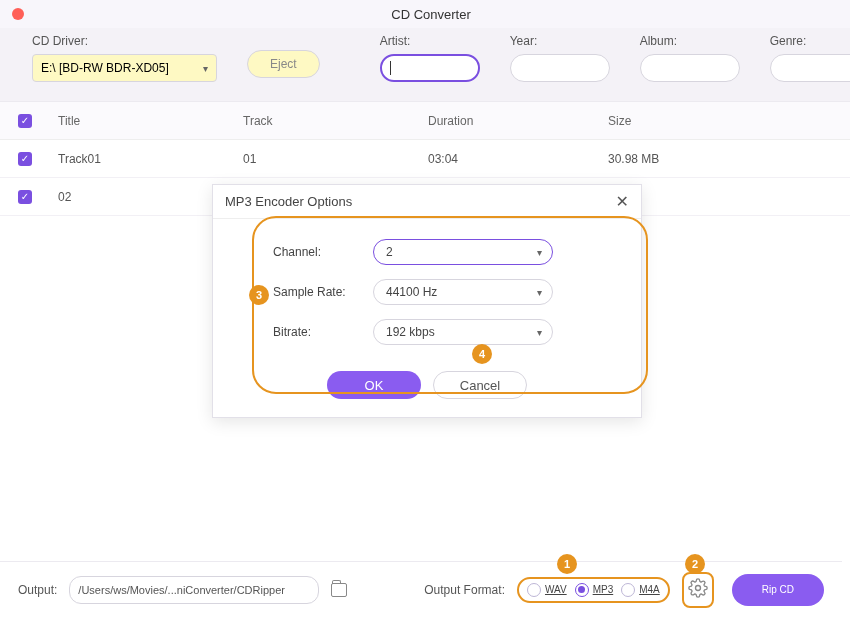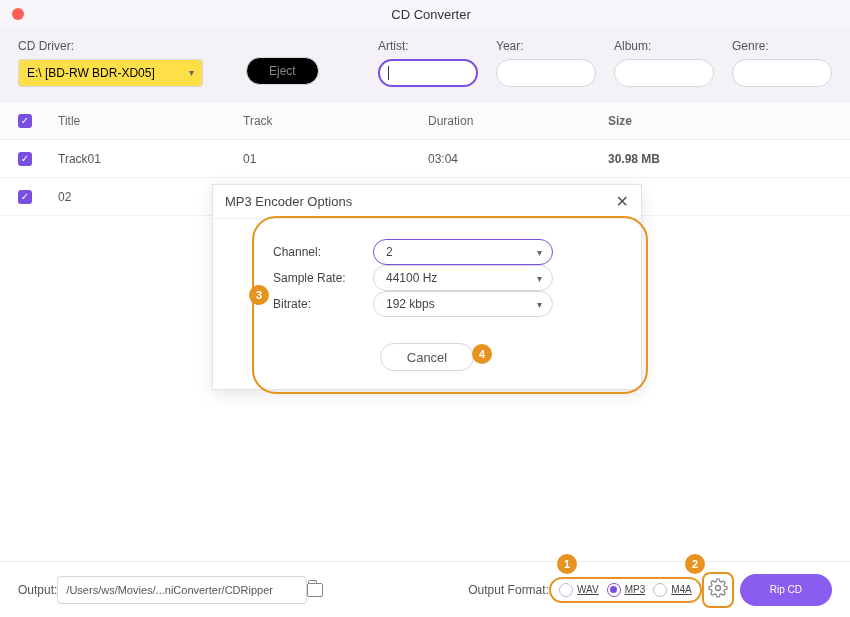--- a/index.html
+++ b/index.html
@@ -2,64 +2,64 @@
 <html><head>
 <meta charset="utf-8">
 <style>
   * { box-sizing: border-box; margin: 0; padding: 0; font-family: -apple-system, BlinkMacSystemFont, "Segoe UI", Arial, sans-serif; }
   body { width: 850px; height: 617px; background: #ffffff; position: relative; overflow: hidden; }
 
   .titlebar { height: 28px; display: flex; align-items: center; padding: 0 12px; background: #f8f6fb; }
   .traffic { width: 12px; height: 12px; border-radius: 50%; background: #ff5f57; margin-right: auto; }
   .titlebar-title { position: absolute; left: 12px; right: 0; text-align: center; font-size: 13px; color: #333; }
 
-  .toolbar { height: 74px; background: #f4f2f7; border-bottom: 1px solid #eceaf0; padding: 6px 18px 10px 18px; display: flex; gap: 18px; align-items: center; }
+  .toolbar { height: 74px; background: #f4f2f7; border-bottom: 1px solid #eceaf0; padding: 6px 18px 10px 32px; display: flex; gap: 30px; align-items: flex-start; }
   .tb-group { display: flex; flex-direction: column; gap: 4px; }
   .tb-label { font-size: 12px; color: #555; margin-bottom: 2px; }
-  .select { height: 28px; border: 1px solid #d7d5de; border-radius: 4px; background: #fde047; font-size: 12px; padding: 0 28px 0 8px; position: relative; display: flex; align-items: center; min-width: 90px; }
+  .select { height: 28px; border: 1px solid #d7d5de; border-radius: 4px; background: #fef9c3; font-size: 12px; padding: 0 28px 0 8px; position: relative; display: flex; align-items: center; min-width: 90px; }
   .select.wide { width: 185px; }
   .select .chev { position: absolute; right: 8px; color: #666; font-size: 10px; }
-  .eject-btn { height: 28px; padding: 0 22px; border: 1px solid #d7d5de; border-radius: 14px; background: #000000; color: #888; font-size: 12px; }
+  .eject-btn { height: 28px; padding: 0 22px; border: 1px solid #d7d5de; border-radius: 14px; background: #fef9c3; color: #888; font-size: 12px; }
   .meta-input { height: 28px; border: 1px solid #d7d5de; border-radius: 14px; background: #fff; width: 100px; }
   .meta-input.focus { border: 2px solid #7a4fe0; width: 100px; padding: 0 8px; display: flex; align-items: center; }
   .caret { width: 1px; height: 14px; background: #333; }
 
   .table-header { height: 38px; background: #fbfafd; border-bottom: 1px solid #eee; display: flex; align-items: center; padding: 0 18px; font-size: 12px; color: #666; }
   .col-check { width: 40px; display: flex; align-items: center; }
   .col-title { width: 185px; }
   .col-track { width: 185px; }
   .col-duration { width: 180px; }
-  .col-size { width: 180px; font-weight: bold; }
+  .col-size { width: 180px; }
   .checkbox { width: 14px; height: 14px; border-radius: 3px; background: #7a4fe0; display: flex; align-items: center; justify-content: center; color: #fff; font-size: 10px; }
 
   .row { height: 38px; display: flex; align-items: center; padding: 0 18px; font-size: 12px; color: #555; border-bottom: 1px solid #f2f0f5; }
 
-  .footer { position: absolute; bottom: 0; left: 0; right: 0; height: 56px; border-top: 1px solid #eceaf0; display: flex; align-items: center; padding: 0 18px; background: #fff; }
+  .footer { position: absolute; bottom: 0; left: 0; right: 8px; height: 56px; border-top: 1px solid #eceaf0; display: flex; align-items: center; padding: 0 18px; gap: 12px; background: #fff; }
   .footer-label { font-size: 12px; color: #555; }
-  .path-input { flex: 0 0 250px; height: 28px; border: 1px solid #d7d5de; border-radius: 4px; font-size: 11px; color: #555; padding: 0 8px; display: flex; align-items: center; overflow: hidden; white-space: nowrap; }
+  .path-input { flex: 0 0 250px; height: 28px; border: 1px solid #d7d5de; border-radius: 12px; font-size: 11px; color: #555; padding: 0 8px; display: flex; align-items: center; overflow: hidden; white-space: nowrap; }
   .folder-icon { width: 16px; height: 14px; border: 1.5px solid #888; border-radius: 2px; position: relative; }
   .folder-icon::before { content: ""; position: absolute; top: -4px; left: 0; width: 7px; height: 3px; border: 1.5px solid #888; border-bottom: none; border-radius: 2px 2px 0 0; }
 
   .formats-wrap { position: relative; display: flex; align-items: center; gap: 8px; border: 2px solid #e6941f; border-radius: 18px; padding: 4px 8px; }
   .radio { display: flex; align-items: center; gap: 4px; font-size: 10px; color: #444; text-decoration: underline; }
   .radio-dot { width: 14px; height: 14px; border: 1.5px solid #bdb6d6; border-radius: 50%; display: flex; align-items: center; justify-content: center; }
   .radio-dot.on { border-color: #7a4fe0; }
   .radio-dot.on::after { content: ""; width: 7px; height: 7px; background: #7a4fe0; border-radius: 50%; }
   .gear-wrap { position: relative; border: 2px solid #e6941f; border-radius: 8px; padding: 4px; }
   .gear-icon { width: 20px; height: 20px; color: #888; }
   .rip-btn { margin-left: 6px; height: 32px; padding: 0 30px; background: #8a5cf0; color: #fff; border: none; border-radius: 16px; font-size: 10px; }
 
   .callout { position: absolute; width: 20px; height: 20px; background: #e6941f; border-radius: 50%; color: #fff; font-size: 11px; font-weight: bold; display: flex; align-items: center; justify-content: center; z-index: 50; }
 
   .modal { position: absolute; left: 212px; top: 184px; width: 430px; background: #fff; border: 1px solid #e2e0e8; box-shadow: 0 4px 16px rgba(0,0,0,0.1); z-index: 30; }
   .modal-header { height: 34px; display: flex; align-items: center; padding: 0 12px; font-size: 13px; color: #444; border-bottom: 1px solid #eee; }
   .modal-close { margin-left: auto; font-size: 16px; color: #555; cursor: pointer; }
   .modal-body-border { position: absolute; left: 252px; top: 216px; width: 396px; height: 178px; border: 2px solid #e6941f; border-radius: 24px; z-index: 31; pointer-events: none; }
   .modal-body { padding: 20px 20px 18px 60px; position: relative; z-index: 32; }
-  .form-row { display: flex; align-items: center; }
+  .form-row { display: flex; align-items: center; margin-bottom: 14px; }
   .form-label { width: 100px; font-size: 12px; color: #444; }
   .form-select { flex: 0 0 180px; height: 26px; border: 1.5px solid #d7d5de; border-radius: 13px; padding: 0 12px; font-size: 12px; color: #444; display: flex; align-items: center; position: relative; background: #fff; }
   .form-select.active { border-color: #7a4fe0; }
   .form-select .chev { position: absolute; right: 10px; font-size: 10px; color: #666; }
   .modal-buttons { display: flex; gap: 12px; justify-content: center; margin-top: 26px; margin-left: -40px; position: relative; }
   .btn-ok { width: 94px; height: 28px; background: #8a5cf0; color: #fff; border: none; border-radius: 14px; font-size: 13px; }
   .btn-cancel { width: 94px; height: 28px; background: #fff; color: #555; border: 1px solid #d7d5de; border-radius: 14px; font-size: 13px; }
 </style>
 </head>
 <body>
@@ -152,20 +152,21 @@
       </div>
     </div>
     <div class="form-row">
       <span class="form-label">Bitrate:</span>
       <div class="form-select">
         <span>192 kbps</span>
         <span class="chev">▾</span>
       </div>
     </div>
     <div class="modal-buttons">
+      <button class="btn-ok">OK</button>
       <button class="btn-cancel">Cancel</button>
     </div>
   </div>
 </div>
 <div class="modal-body-border"></div>
 
 <div class="callout" style="left:249px; top:285px">3</div>
 <div class="callout" style="left:472px; top:344px">4</div>
 <div class="callout" style="left:557px; top:554px">1</div>
 <div class="callout" style="left:685px; top:554px">2</div>

